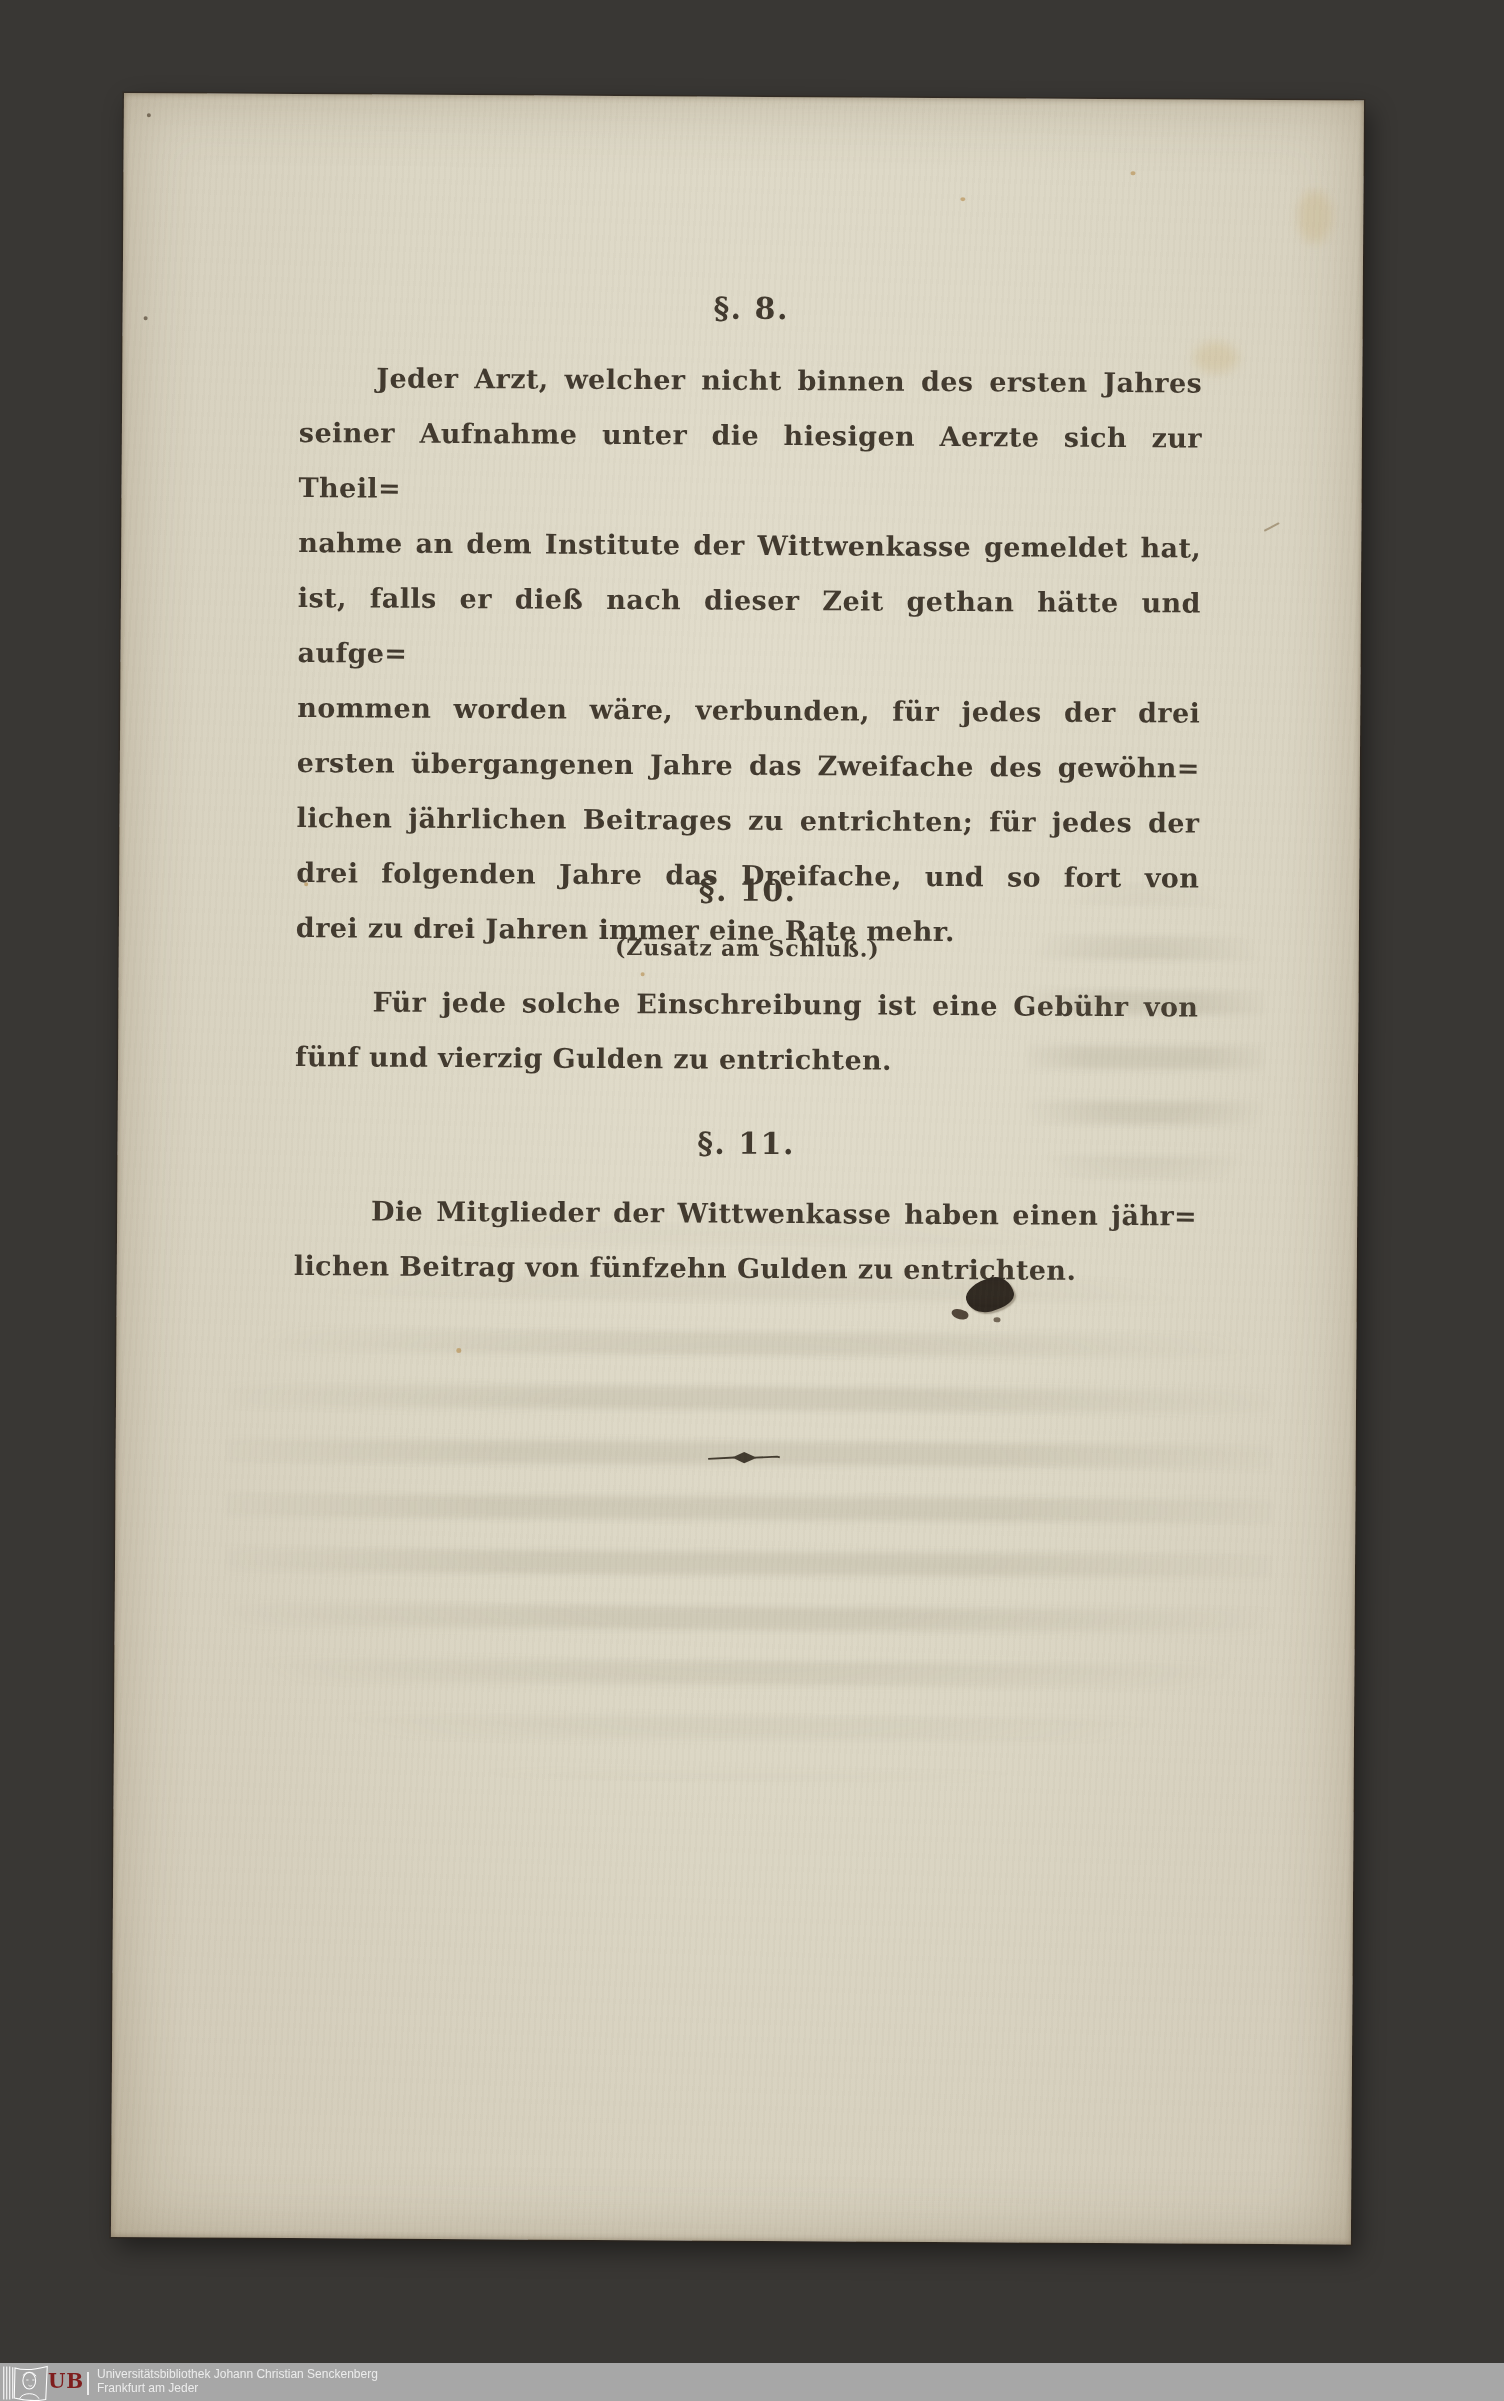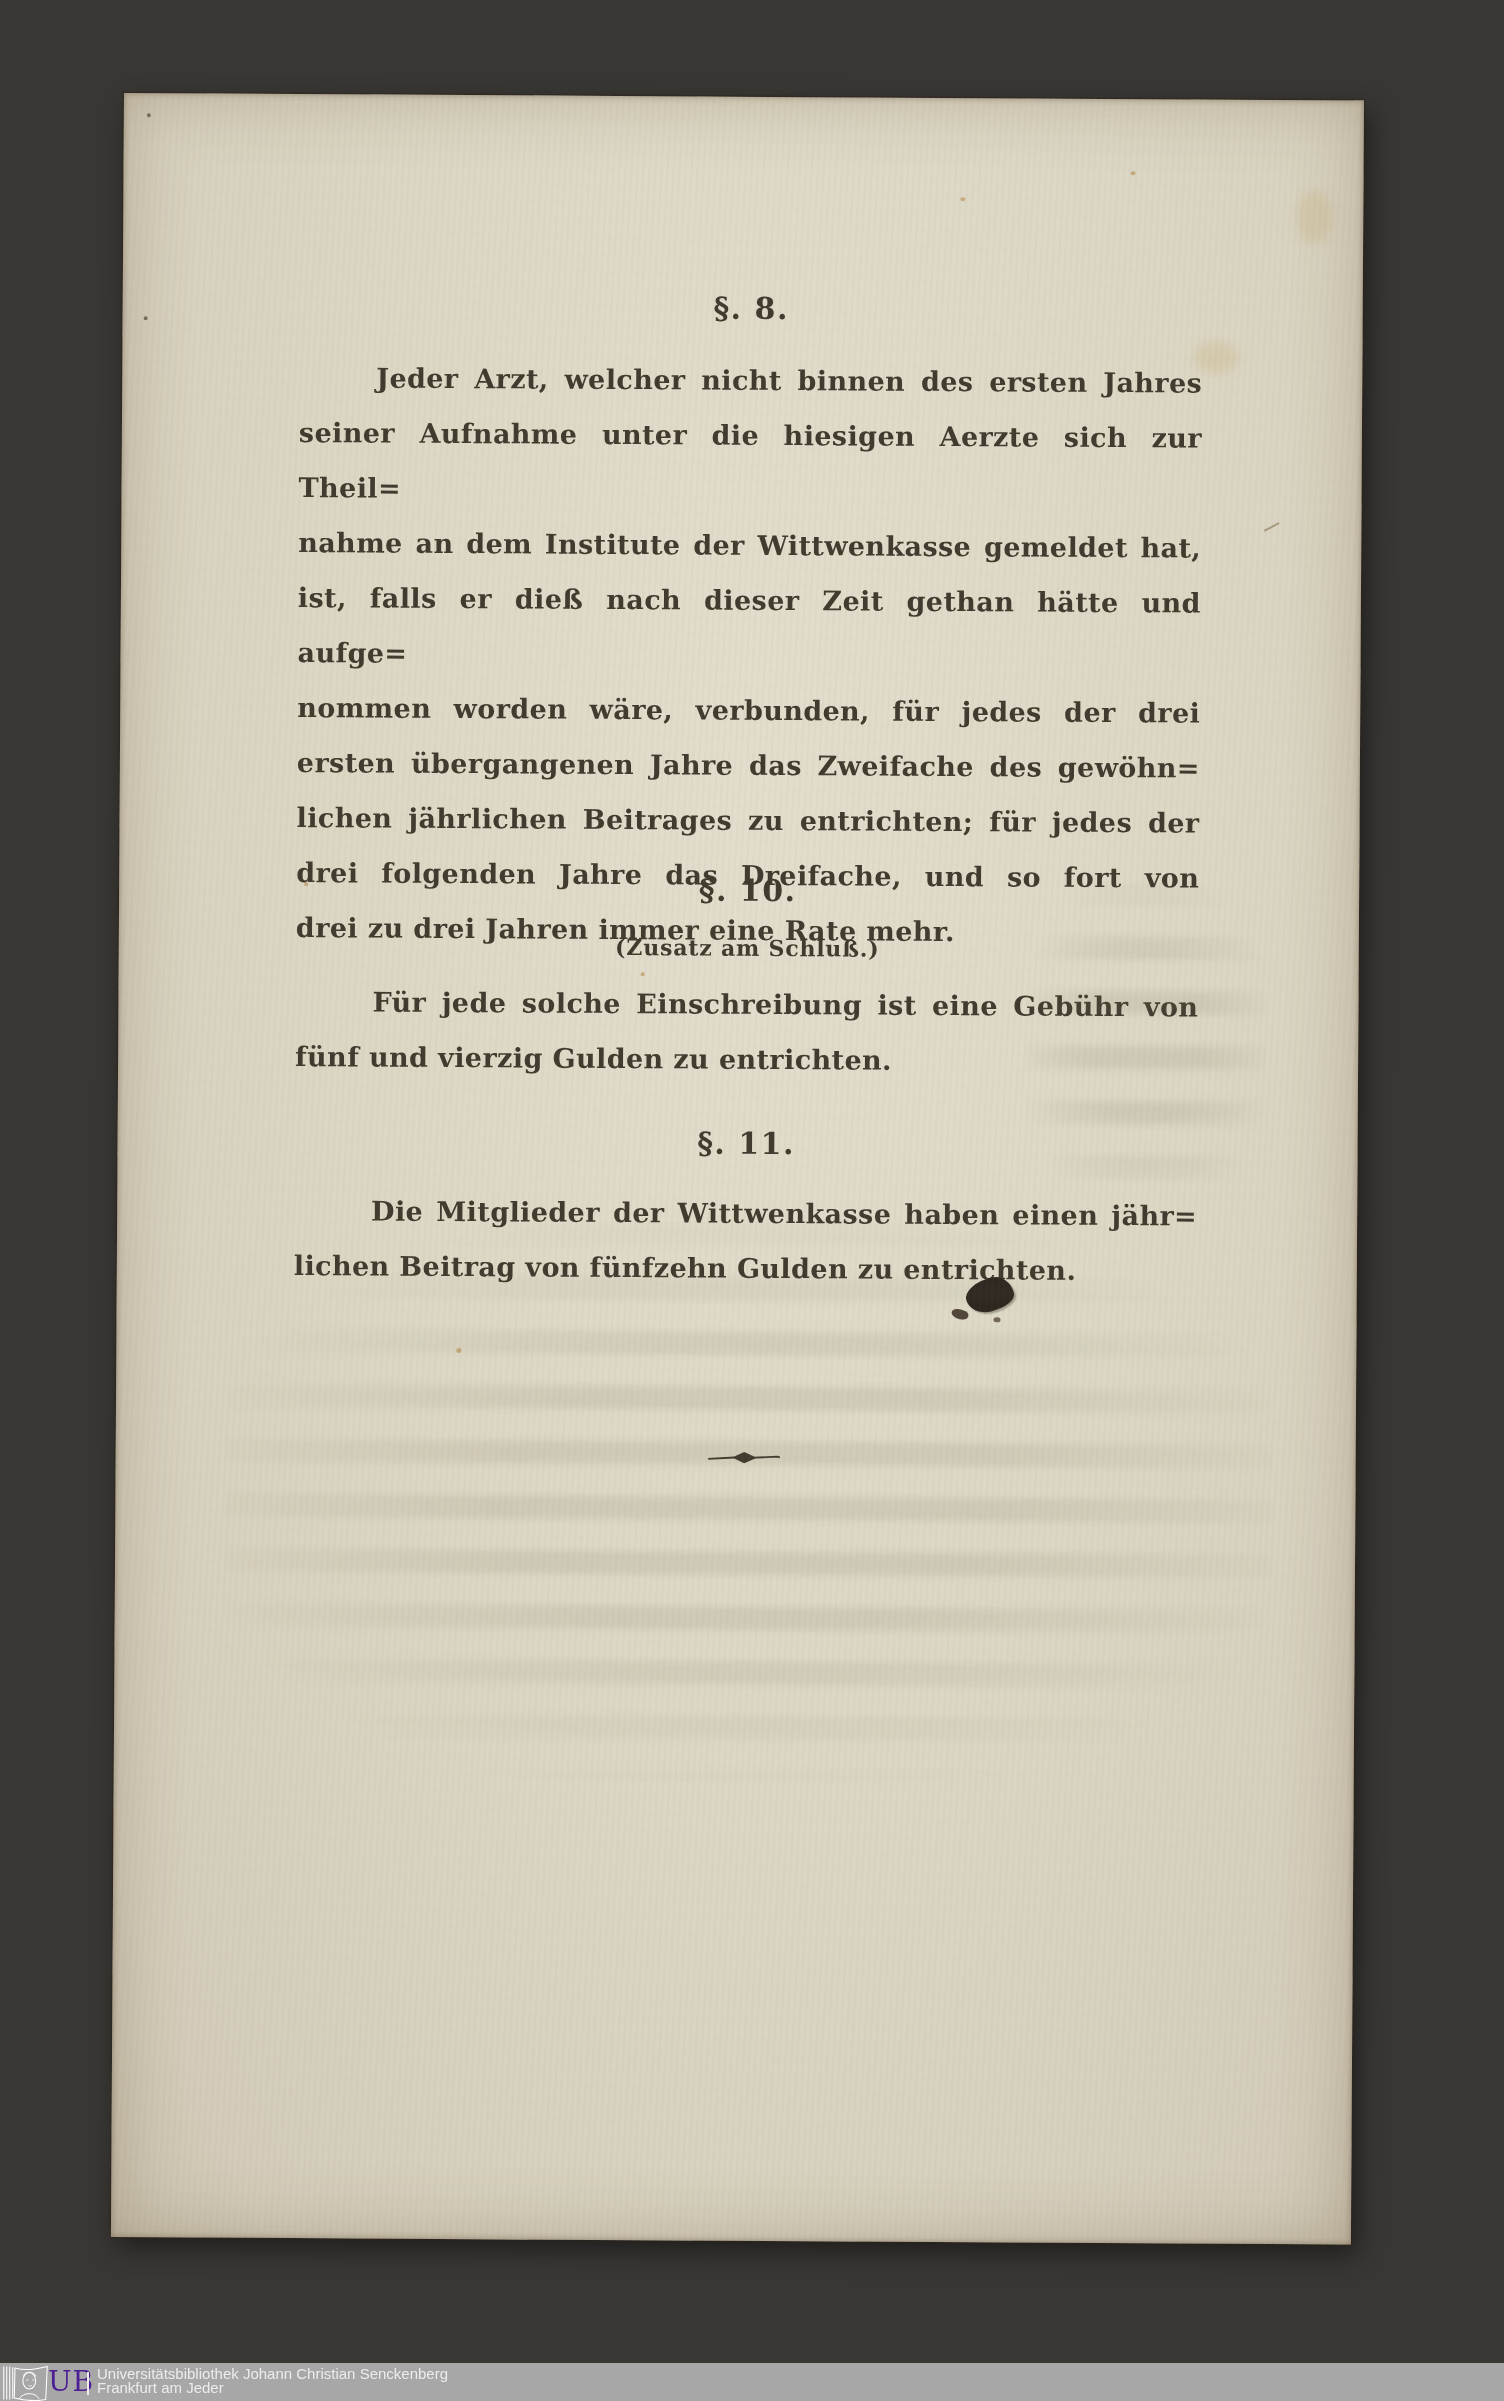--- a/index.html
+++ b/index.html
@@ -67,27 +67,27 @@
   
   .speck{position:absolute;border-radius:50%;}
   .speck.dark{background:rgba(75,62,45,.65);}
   .speck.amber{background:rgba(176,132,62,.55);}
   .speck.fiber{border-radius:1.5px;background:rgba(120,95,60,.5);}
   .stain{position:absolute;border-radius:50%;filter:blur(5.3px);background:rgba(190,158,92,.22);}
   
   .footer-bar{position:absolute;left:0;top:2363px;width:1505px;height:38px;background:#a7a7a7;}
   .ub-logo-art{position:absolute;left:2.3px;top:1.5px;}
   .ub-text{
-    position:absolute;left:48px;top:2.3px;color:#4c1d95;
-    font-family:"DejaVu Serif",serif;font-weight:400;font-size:28px;line-height:33px;letter-spacing:0.8px;
+    position:absolute;left:48px;top:2.3px;color:#7f1d1d;
+    font-family:"DejaVu Serif",serif;font-weight:700;font-size:20px;line-height:33px;letter-spacing:0.8px;
   }
   .logo-sep{position:absolute;left:87px;top:9px;width:2.3px;height:23px;background:#ececec;}
   .footer-text{
     position:absolute;left:97px;top:3.8px;color:#ececec;
-    font-family:"Liberation Sans",sans-serif;font-size:15px;line-height:14.3px;
+    font-family:"Liberation Sans",sans-serif;font-size:12px;line-height:14.3px;
   }
 </style>
 </head>
 <body>
 
 <div class="paper">
   <div class="content">
 
     <div class="sec-heading" style="top:191px;">§. 8.</div>
     <div class="para" style="top:256px;">

